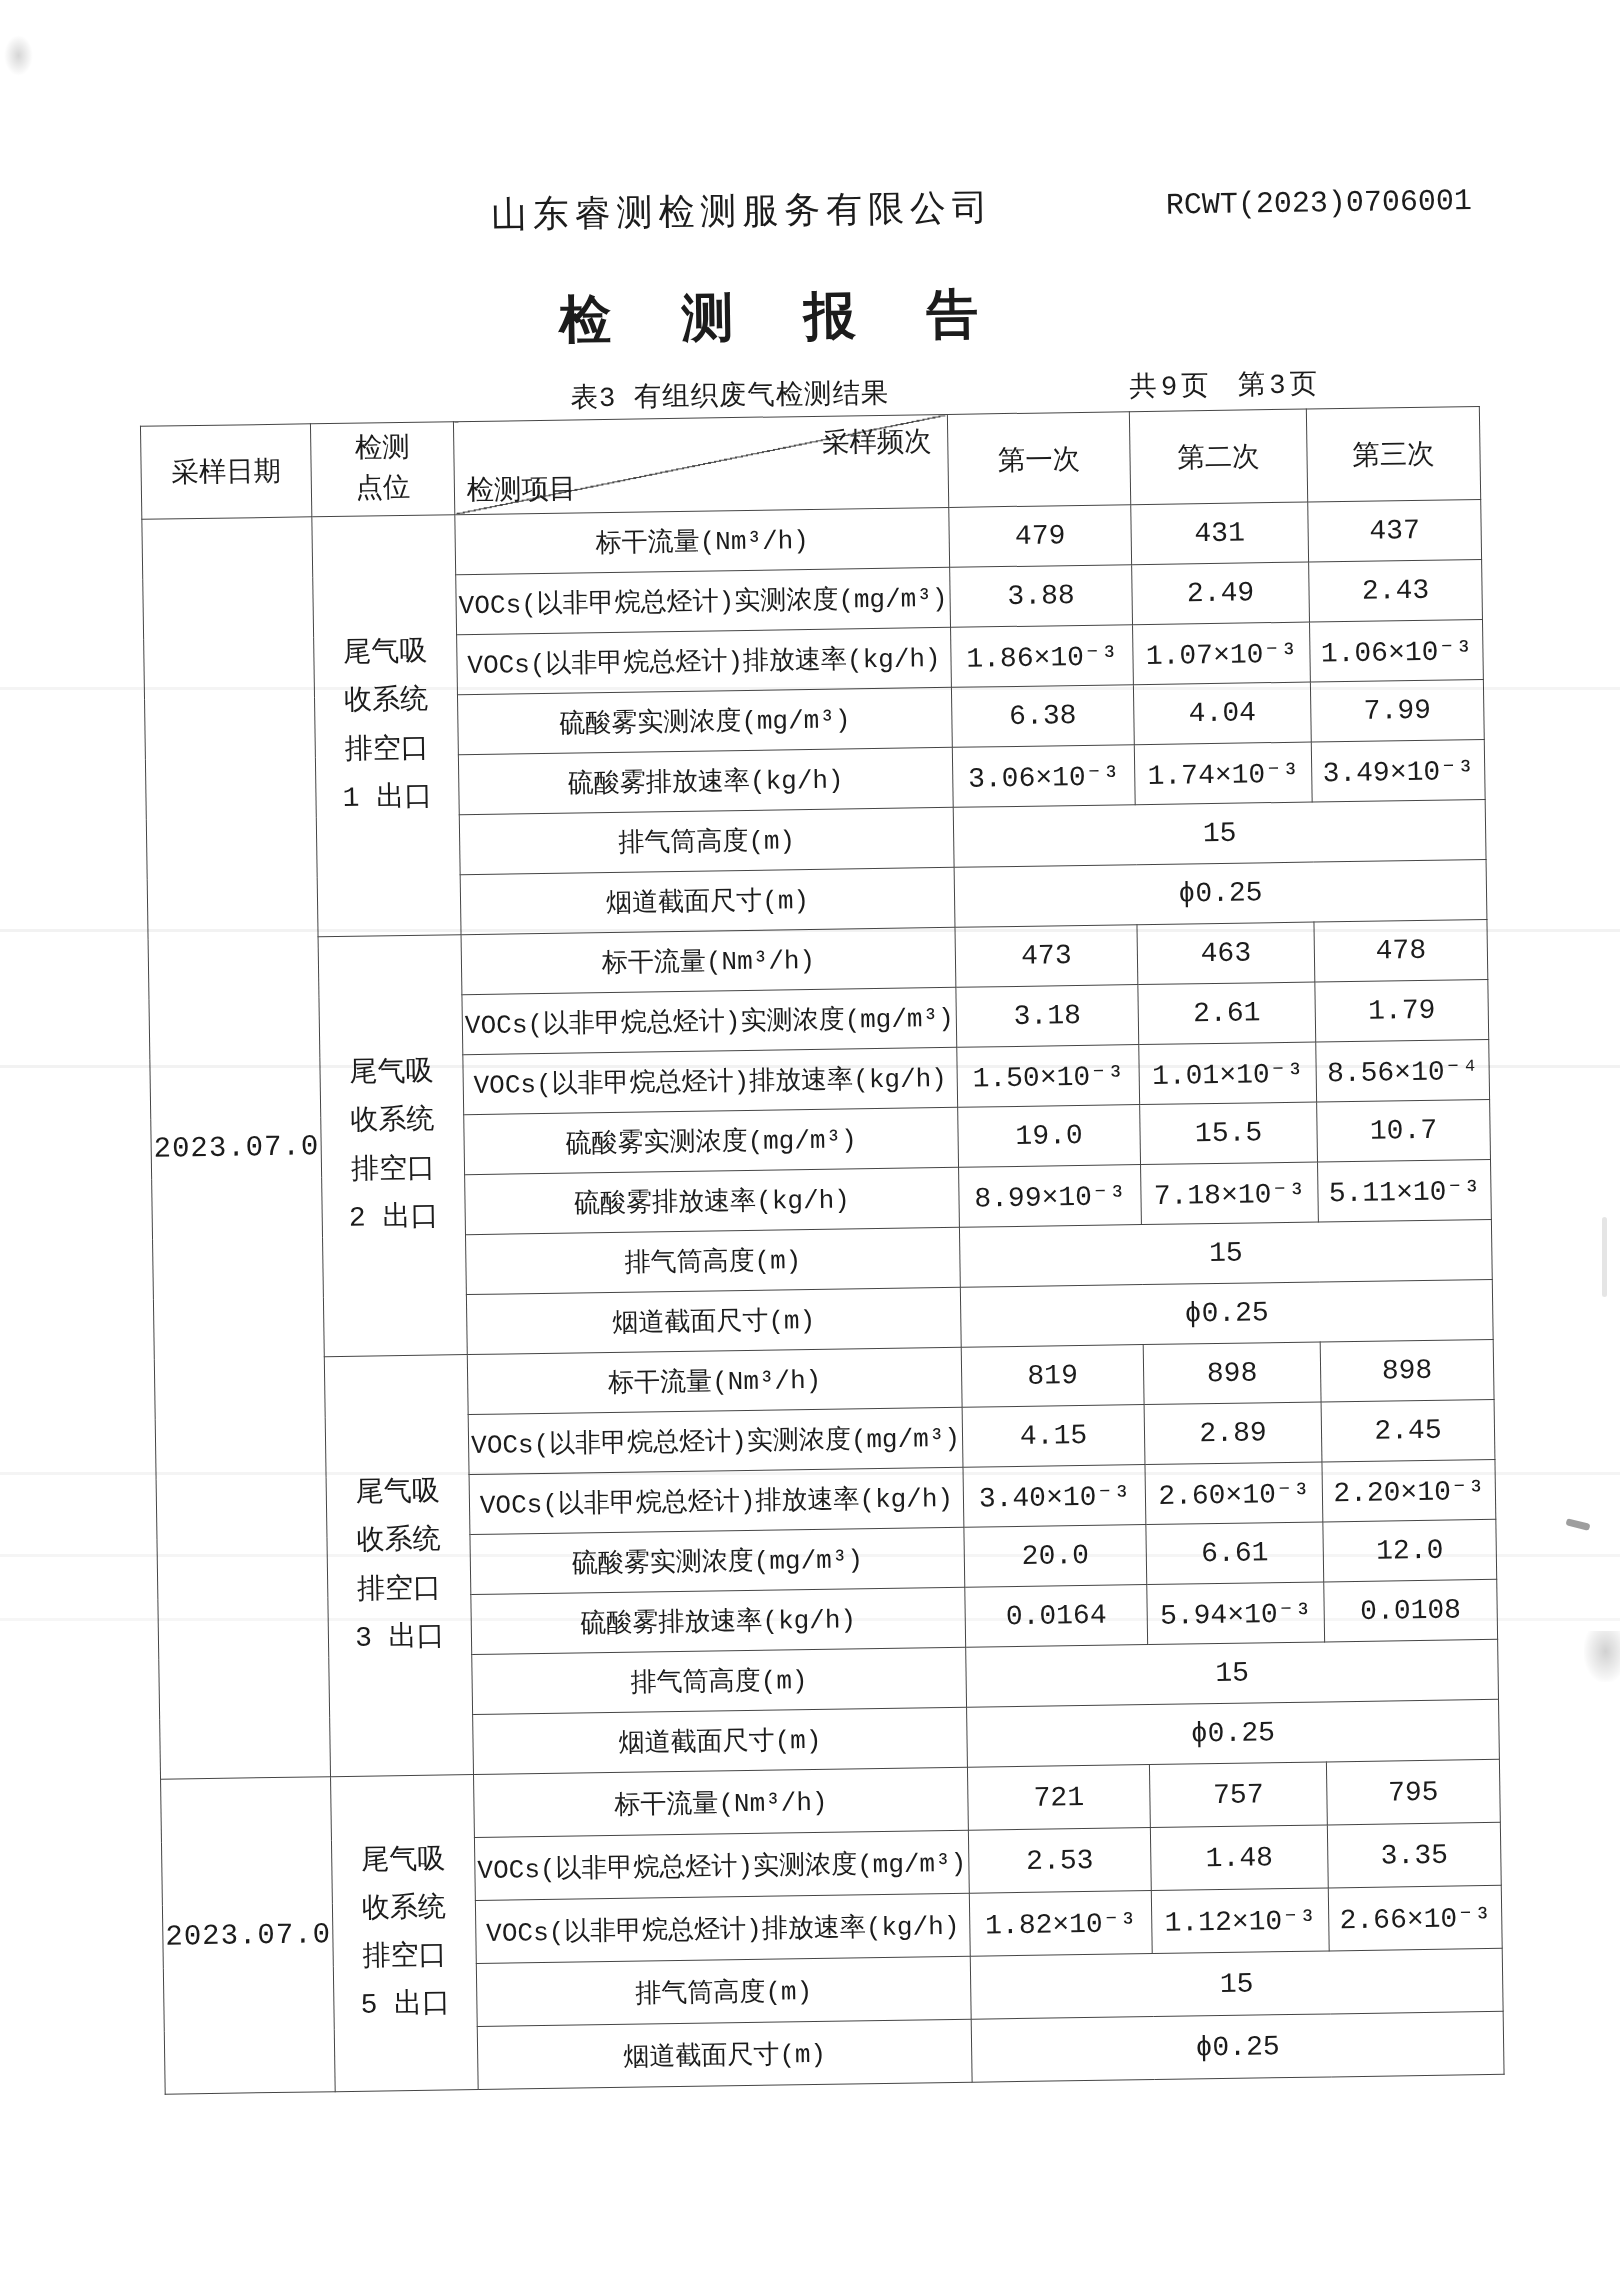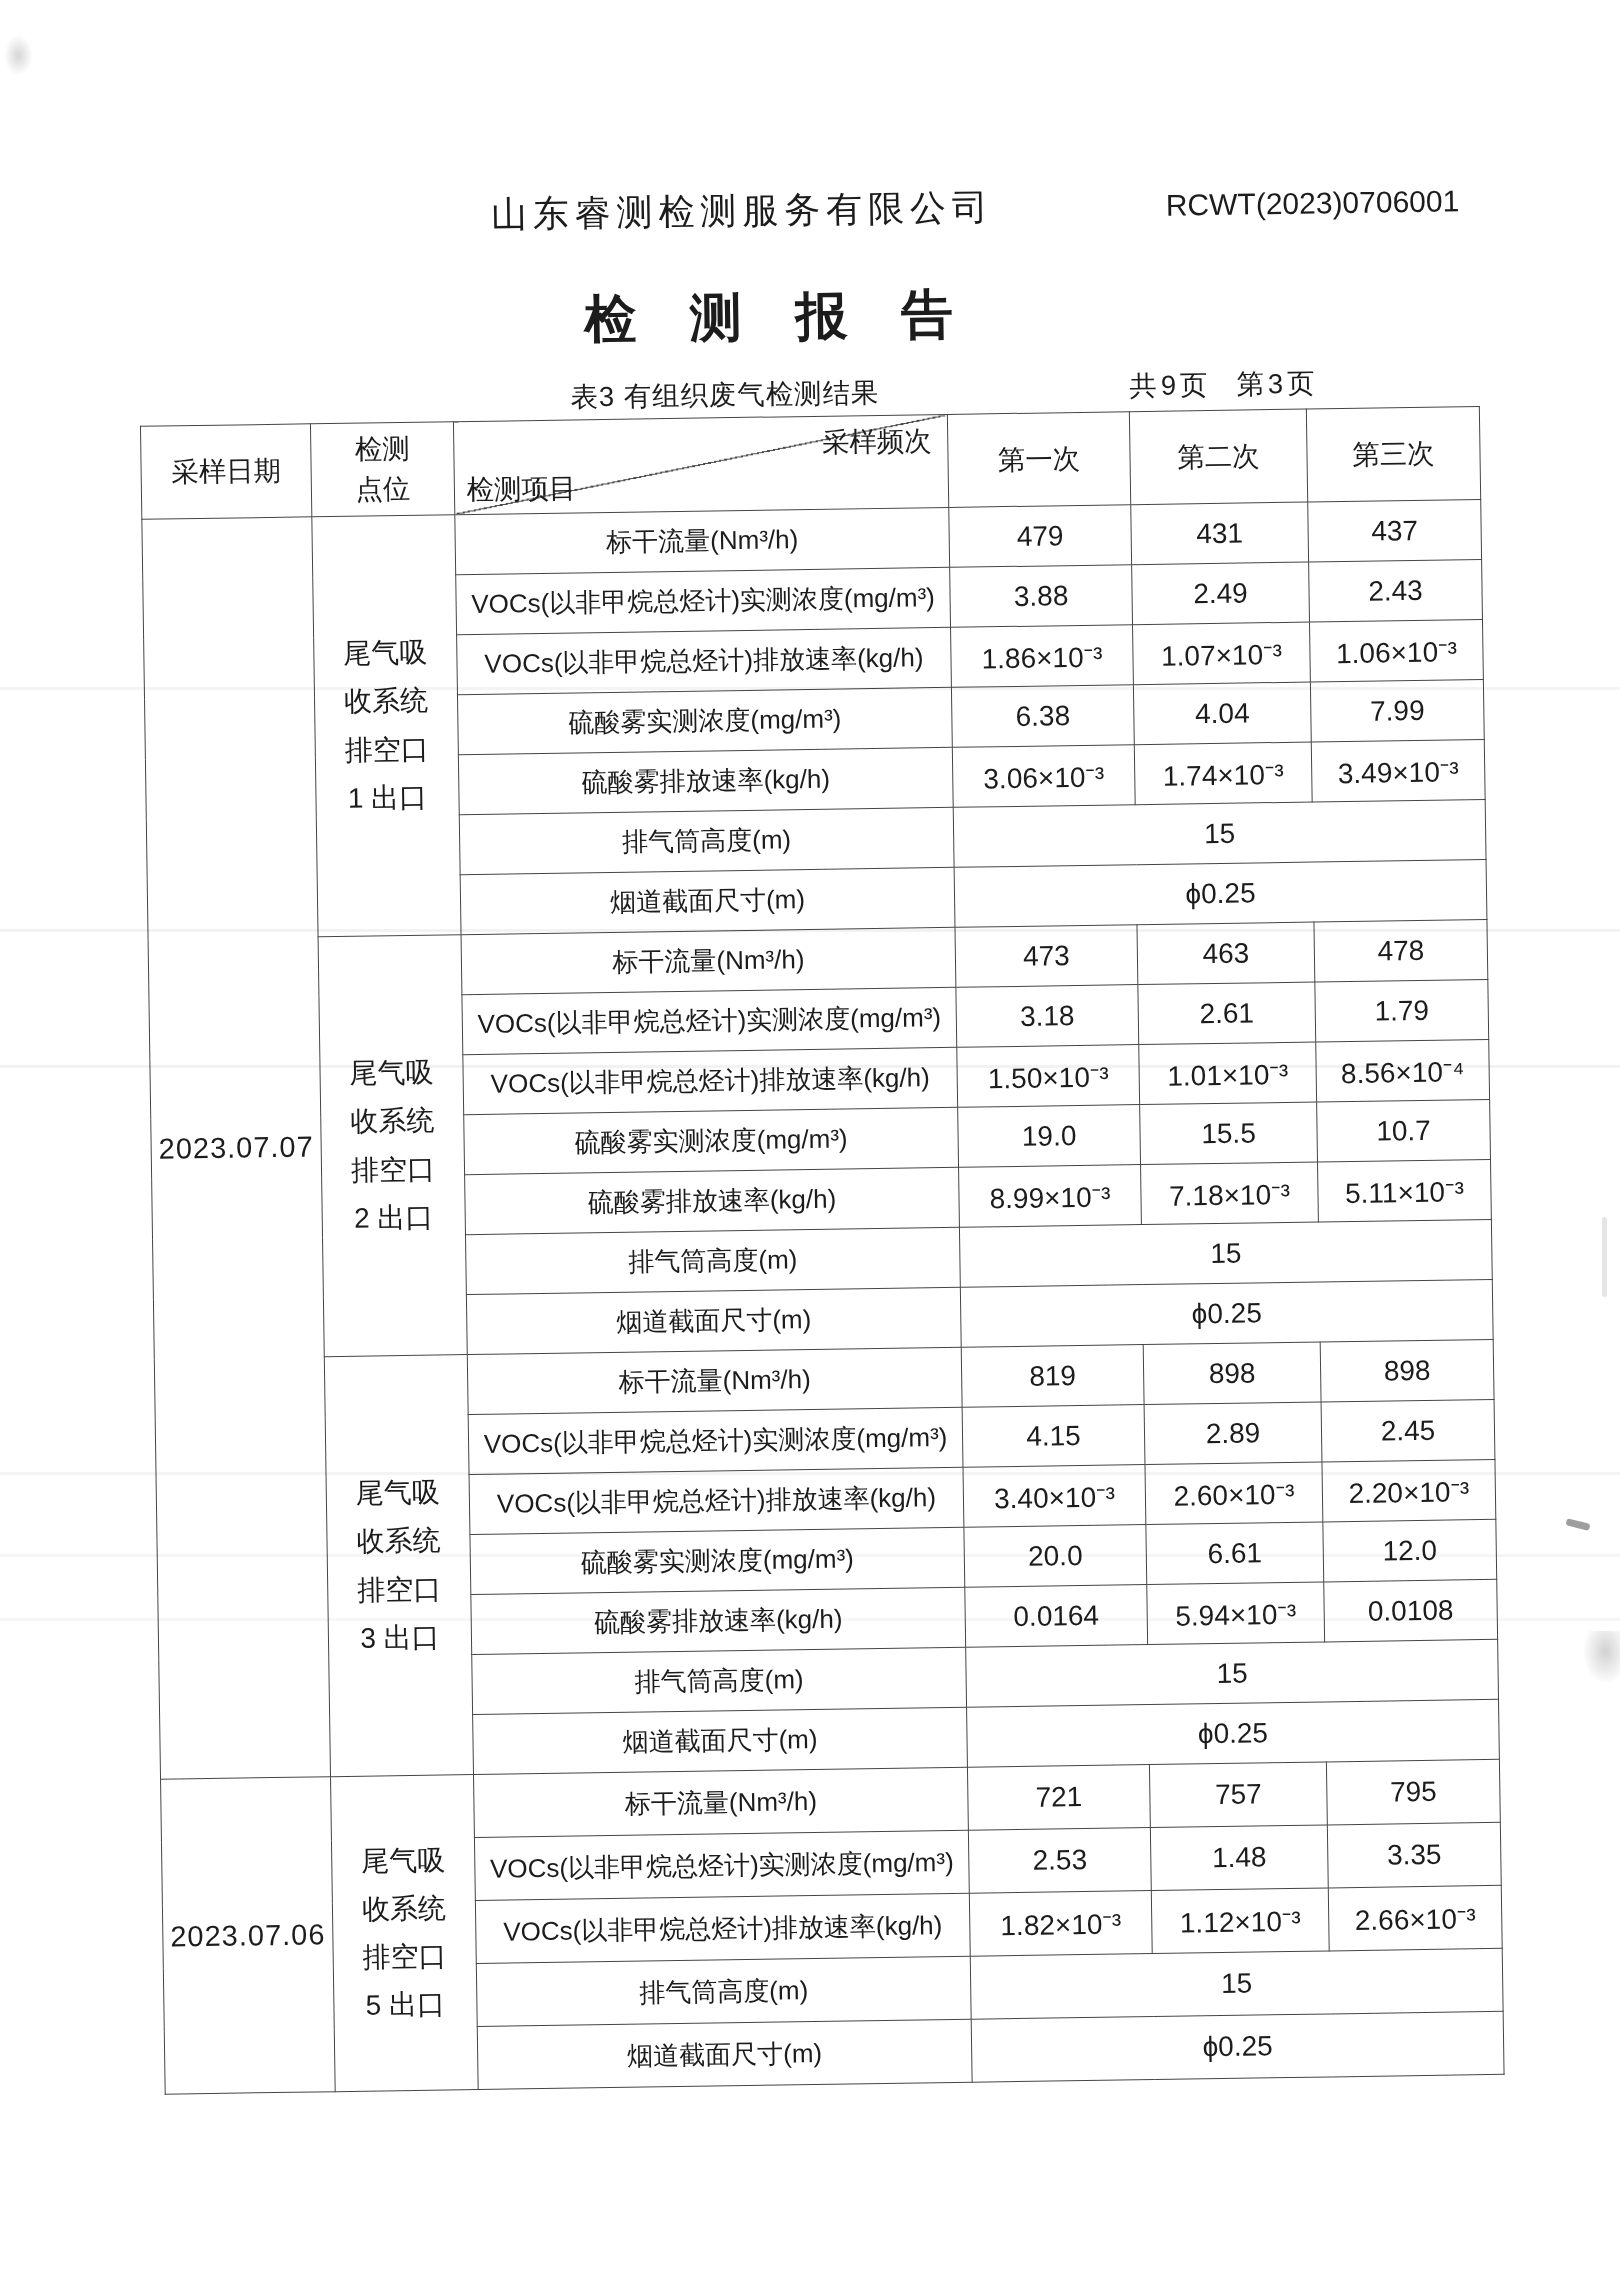--- a/index.html
+++ b/index.html
@@ -1,19 +1,19 @@
 <!DOCTYPE html>
 <html><head>
 <meta charset="utf-8">
 <style>
   html,body{margin:0;padding:0;background:#ffffff;}
   .page{
     position:relative;width:1620px;height:2290px;background:#ffffff;
     overflow:hidden;color:#1c1c1c;
-    font-family:Liberation Sans, sans-serif;
+    font-family:Liberation Mono, monospace;
   }
   .sheet{position:absolute;left:0;top:0;width:1620px;height:2290px;
     transform:rotate(-0.85deg);transform-origin:50% 45%;}
   .company{position:absolute;left:392px;top:186px;width:725px;text-align:center;
     font-size:36px;letter-spacing:5.9px;white-space:nowrap;}
   .report-no{position:absolute;left:1178px;top:194px;font-size:30px;white-space:nowrap;}
   .doc-title{position:absolute;left:446px;top:282px;width:686px;text-align:center;
     font-size:52px;font-weight:bold;letter-spacing:19.6px;white-space:nowrap;}
   .table-caption{position:absolute;left:580px;top:376px;font-size:27.4px;letter-spacing:1px;white-space:nowrap;}
   .page-info{position:absolute;left:1139px;top:373px;font-size:27.4px;white-space:nowrap;}

